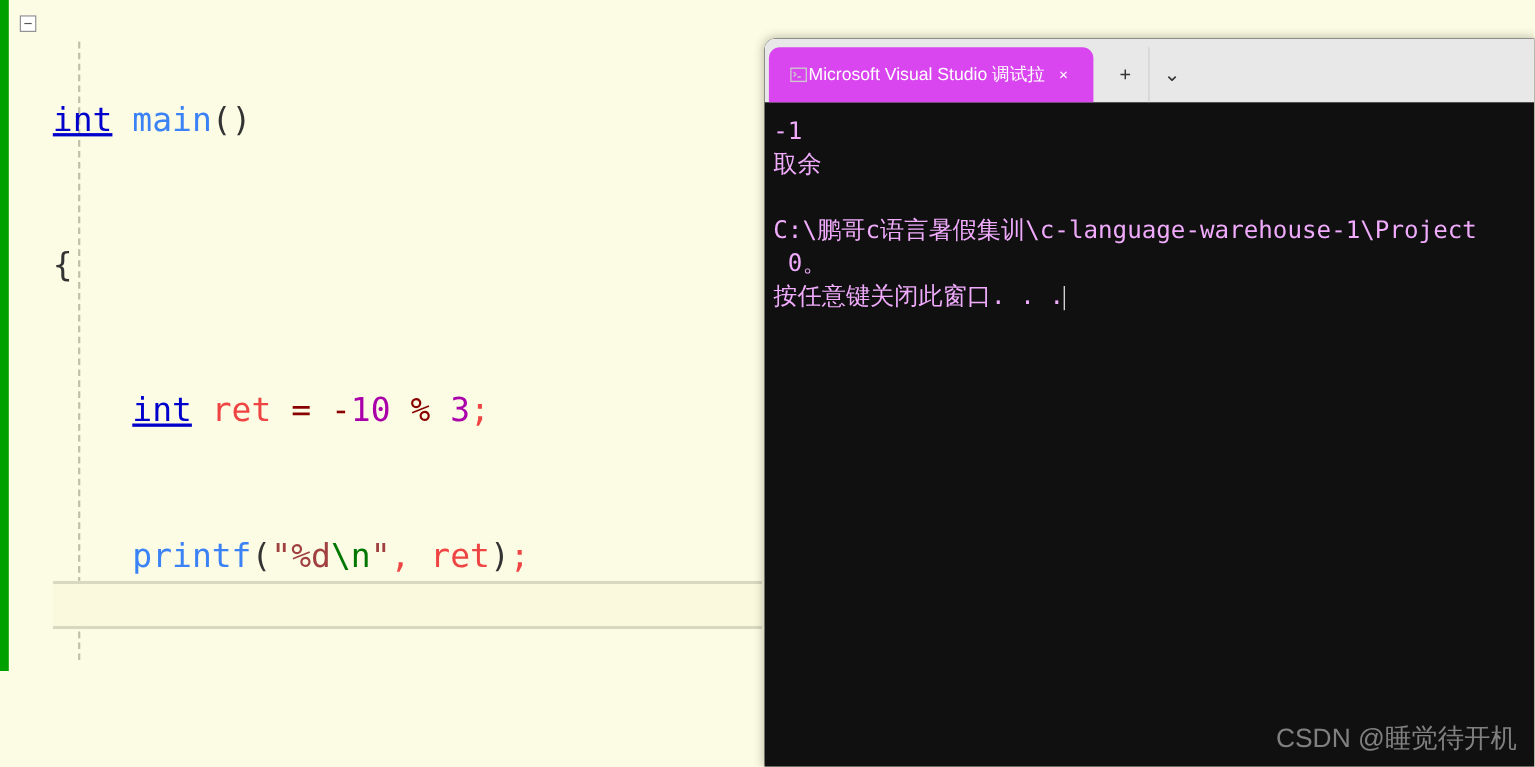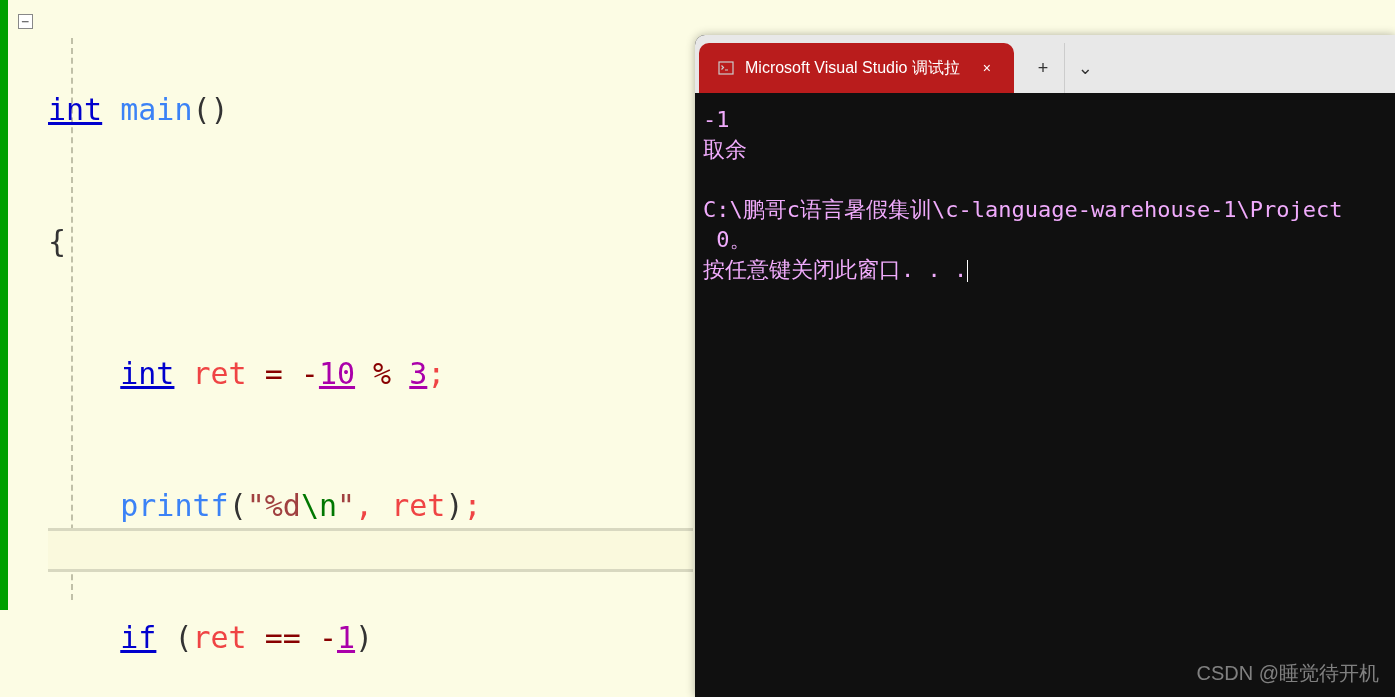--- a/index.html
+++ b/index.html
@@ -57,21 +57,21 @@
       position: absolute;
       left: 48px;
       top: 0;
       white-space: pre;
     }
     .code .line { display: block; height: 44px; }
     .kw { color: #0000cd; text-decoration: underline; }
     .fn { color: #3b82f6; }
     .op { color: #880000; }
     .var { color: #ef4444; }
-    .num { color: #aa00aa; text-decoration: underline; }
+    .num { color: #aa00aa; }
     .str { color: #a04040; }
     .esc { color: #007700; }
     .brace { color: #333; }
     .paren { color: #333; }
     .highlight-line {
       position: absolute;
       left: 48px;
       width: 645px;
       height: 44px;
       background: #faf9dd;
@@ -92,22 +92,21 @@
     }
     .titlebar {
       height: 58px;
       background: #e8e8e8;
       display: flex;
       align-items: stretch;
     }
     .tab {
       display: flex;
       align-items: center;
-      gap: 10px;
-      background: #b91c1c;
+      background: #d946ef;
       color: #fff;
       padding: 0 18px;
       font-family: "Segoe UI", sans-serif;
       font-size: 16px;
       border-top-left-radius: 10px;
       border-top-right-radius: 10px;
       margin-top: 8px;
       margin-left: 4px;
       height: 50px;
     }
@@ -165,39 +164,38 @@
       height: 22px;
       background: #fff;
       vertical-align: text-bottom;
     }
     .watermark {
       position: absolute;
       right: 16px;
       bottom: 10px;
       color: rgba(220,220,220,0.55);
       font-family: "Segoe UI", sans-serif;
-      font-size: 20px;
+      font-size: 24px;
     }
   </style>
 </head>
 <body>
 
 <div class="editor">
   <div class="green-margin"></div>
   <div class="fold-gutter">−</div>
   <div class="vline"></div>
 
   <div class="highlight-line" style="top: 528px;"></div>
 
   <div class="code">
     <span class="line"><span class="kw">int</span><span class="fn"> main</span><span class="paren">()</span></span>
     <span class="line"><span class="brace">{</span></span>
     <span class="line"><span>    </span><span class="kw">int</span><span> </span><span class="var">ret </span><span class="op">= -</span><span class="num">10</span><span class="op"> % </span><span class="num">3</span><span class="var">;</span></span>
     <span class="line"><span>    </span><span class="fn">printf</span><span class="paren">(</span><span class="str">"%d</span><span class="esc">\n</span><span class="str">"</span><span class="var">, </span><span class="var">ret</span><span class="paren">)</span><span class="var">;</span></span>
-    <span class="line"><span>    </span><span class="kw">if</span><span> </span><span class="paren">(</span><span class="var">ret </span><span class="op">== -</span><span class="num">1</span><span class="paren">)</span></span>
     
     
     
     
     
     
     
     
   </div>
 </div>

